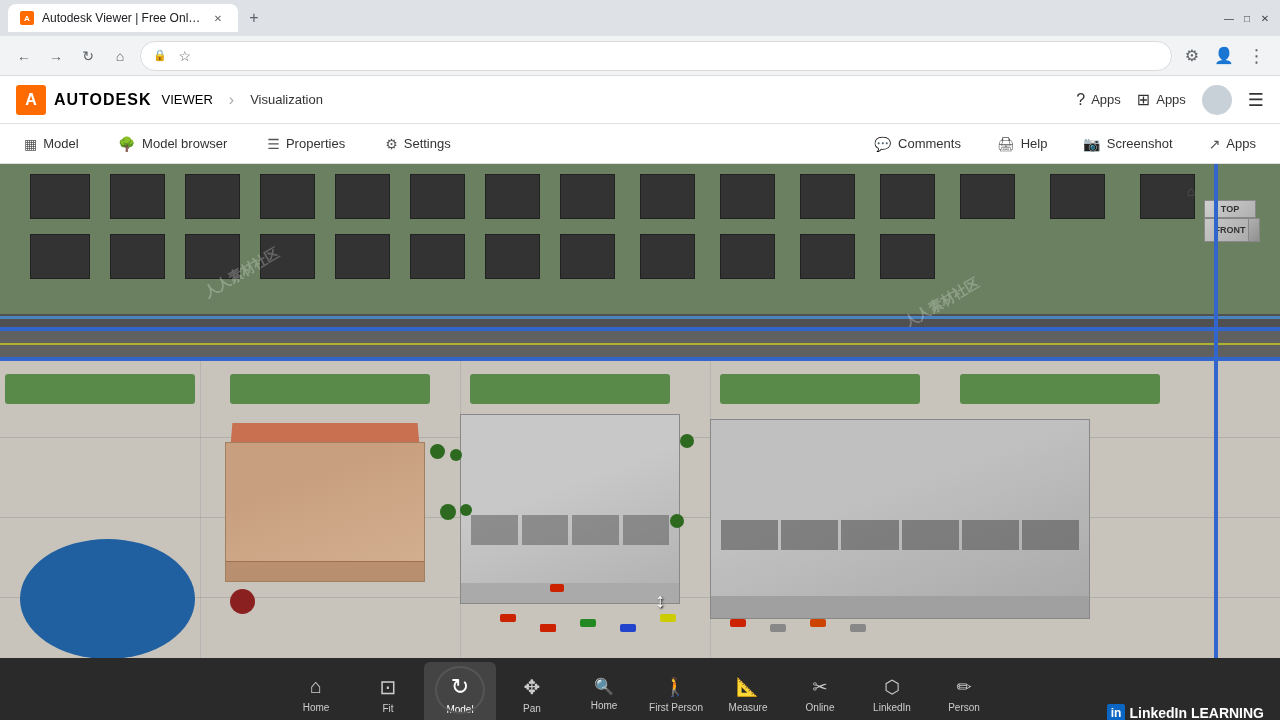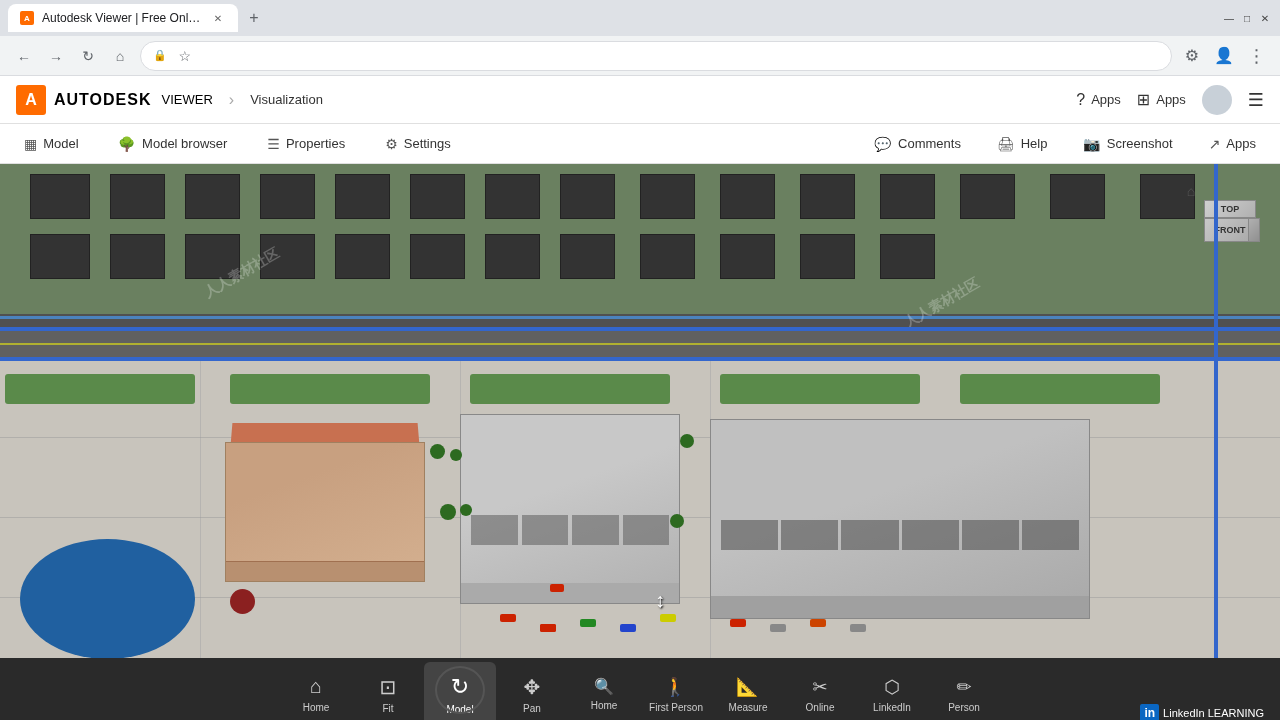--- a/index.html
+++ b/index.html
@@ -294,21 +294,21 @@
       display: flex; align-items: center; gap: 4px;
     }
     .li-box {
       background: #0a66c2;
       color: white;
       font-weight: bold;
       font-size: 12px;
       padding: 2px 4px;
       border-radius: 2px;
     }
-    .li-text { color: #fff; font-size: 11px; font-weight: normal; }
+    .li-text { color: #fff; font-size: 14px; font-weight: bold; }
 
     
     .viewport-megaphone {
       position: absolute;
       bottom: 12px;
       right: 12px;
       width: 24px; height: 24px;
       display: flex; align-items: center; justify-content: center;
       font-size: 18px; color: #ccc; cursor: pointer;
     }

